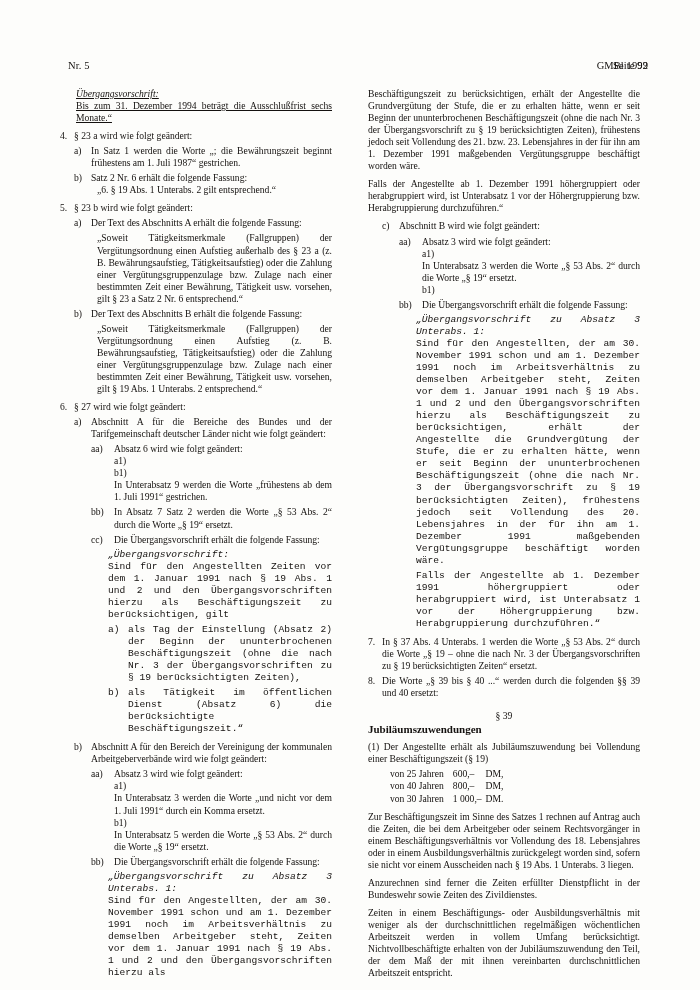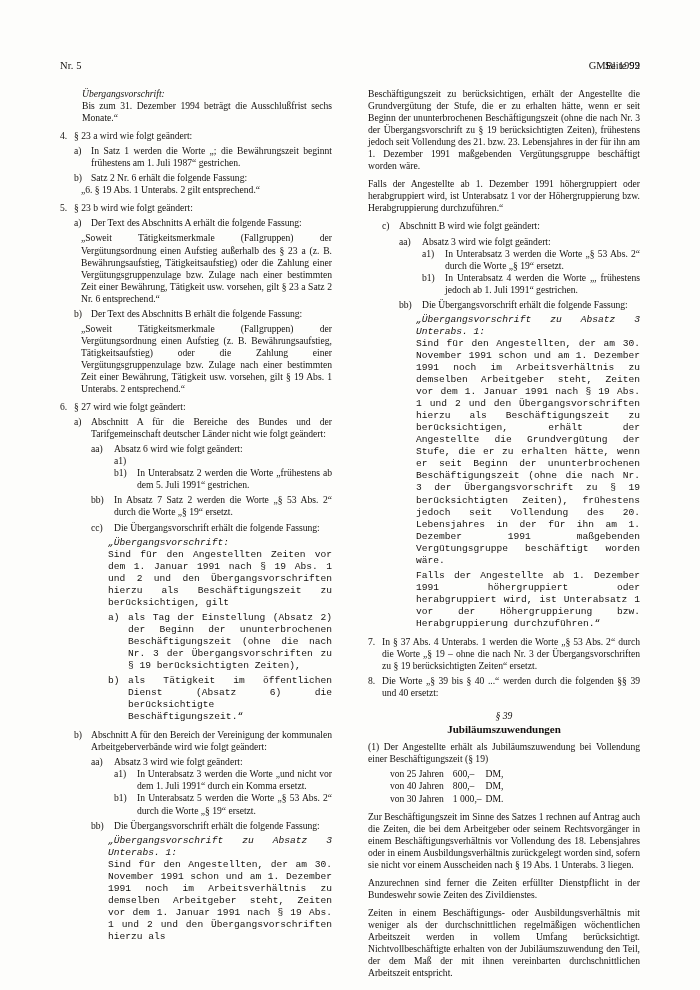--- a/index.html
+++ b/index.html
@@ -18,21 +18,21 @@
   .page {
     position: absolute;
     left: 0; top: 0;
     width: 700px;
     height: 990px;
     background: #fdfdfb;
   }
   
   .runhead {
     position: absolute;
-    left: 60px;
+    left: 68px;
     top: 60px;
     width: 580px;
     height: 16px;
     font-size: 10.5px;
     letter-spacing: .1px;
   }
   .runhead .rh-left   { position: absolute; left: 0;   top: 0; }
   .runhead .rh-center { position: absolute; left: 0;   top: 0; width: 580px; text-align: right; }
   .runhead .rh-right  { position: absolute; right: 0;  top: 0; }
 
@@ -79,37 +79,36 @@
   
   .lvl1 { margin-left: 0px; }
   .lvl1 > .mark { width: 14px; }
 
   .lvl2 { margin-left: 14px; }
   .lvl2 > .mark { width: 17px; }
 
   .lvl3 { margin-left: 31px; }
   .lvl3 > .mark { width: 23px; }
 
-  .lvl4 { margin-left: 54px; }
+  .lvl4 { margin-left: 54px; flex-direction: column; }
   .lvl4 > .mark { width: 23px; }
 
   
-  .quote      { margin-left: 21px; text-align: justify; }
+  .quote      { margin-left: 37px; text-align: justify; }
   .quote-l2   { margin-left: 48px; text-align: justify; font-family: Liberation Mono, monospace; }
 
   .ital { font-style: italic; }
 
   
   .secnum {
     text-align: center;
     margin-top: 0;
-    font-style: italic;
   }
   .sectitle {
-    text-align: center;
+    text-align: left;
     font-weight: bold;
     font-size: 11px;
     margin-top: 1px;
   }
 
   
   .amounts {
     margin-left: 22px;
     margin-top: 3px;
     border-collapse: collapse;
@@ -134,21 +133,21 @@
   <div class="runhead">
     <span class="rh-left">Nr. 5</span>
     <span class="rh-center">GMBl 1992</span>
     <span class="rh-right">Seite 99</span>
   </div>
 
   <div class="cols clearfix">
 
     <div class="col left">
 
-      <div class="quote" style="margin-left:22px;">
+      <div class="quote" style="margin-left:16px;text-decoration:underline;">
         <p class="ital">Übergangsvorschrift:</p>
         <p>Bis zum 31. Dezember 1994 beträgt die Ausschlußfrist sechs Monate.“</p>
       </div>
 
       <div class="gap"></div>
 
       <div class="row lvl1">
         <span class="mark">4.</span>
         <span class="body">§ 23 a wird wie folgt geändert:</span>
       </div>
@@ -199,21 +198,21 @@
       <div class="gap-s"></div>
       <div class="row lvl3">
         <span class="mark">aa)</span>
         <span class="body">Absatz 6 wird wie folgt geändert:</span>
       </div>
       <div class="row lvl4">
         <span class="mark">a1)</span>
       </div>
       <div class="row lvl4">
         <span class="mark">b1)</span>
-        <span class="body">In Unterabsatz 2 werden die Worte „frühestens ab dem 5. Juli 1991“ gestrichen.</span>
+        <span class="body">In Unterabsatz 9 werden die Worte „frühestens ab dem 1. Juli 1991“ gestrichen.</span>
       </div>
       <div class="gap-s"></div>
       <div class="row lvl3">
         <span class="mark">bb)</span>
         <span class="body">In Absatz 7 Satz 2 werden die Worte „§ 53 Abs. 2“ durch die Worte „§ 19“ ersetzt.</span>
       </div>
       <div class="gap-s"></div>
       <div class="row lvl3">
         <span class="mark">cc)</span>
         <span class="body">Die Übergangsvorschrift erhält die folgende Fassung:</span>
@@ -282,21 +281,20 @@
       <div class="row lvl3">
         <span class="mark">aa)</span>
         <span class="body">Absatz 3 wird wie folgt geändert:</span>
       </div>
       <div class="row lvl4">
         <span class="mark">a1)</span>
         <span class="body">In Unterabsatz 3 werden die Worte „§ 53 Abs. 2“ durch die Worte „§ 19“ ersetzt.</span>
       </div>
       <div class="row lvl4">
         <span class="mark">b1)</span>
-        <span class="body">In Unterabsatz 4 werden die Worte „, frühestens jedoch ab 1. Juli 1991“ gestrichen.</span>
       </div>
       <div class="gap-s"></div>
       <div class="row lvl3">
         <span class="mark">bb)</span>
         <span class="body">Die Übergangsvorschrift erhält die folgende Fassung:</span>
       </div>
       <div class="gap-s"></div>
       <div class="quote-l2">
         <p class="ital">„Übergangsvorschrift zu Absatz 3 Unterabs. 1:</p>
         <p>Sind für den Angestellten, der am 30. November 1991 schon und am 1. Dezember 1991 noch im Arbeitsverhältnis zu demselben Arbeitgeber steht, Zeiten vor dem 1. Januar 1991 nach § 19 Abs. 1 und 2 und den Übergangsvorschriften hierzu als Beschäftigungszeit zu berücksichtigen, erhält der Angestellte die Grundvergütung der Stufe, die er zu erhalten hätte, wenn er seit Beginn der ununterbrochenen Beschäftigungszeit (ohne die nach Nr. 3 der Übergangsvorschrift zu § 19 berücksichtigten Zeiten), frühestens jedoch seit Vollendung des 20. Lebensjahres in der für ihn am 1. Dezember 1991 maßgebenden Vergütungsgruppe beschäftigt worden wäre.</p>

